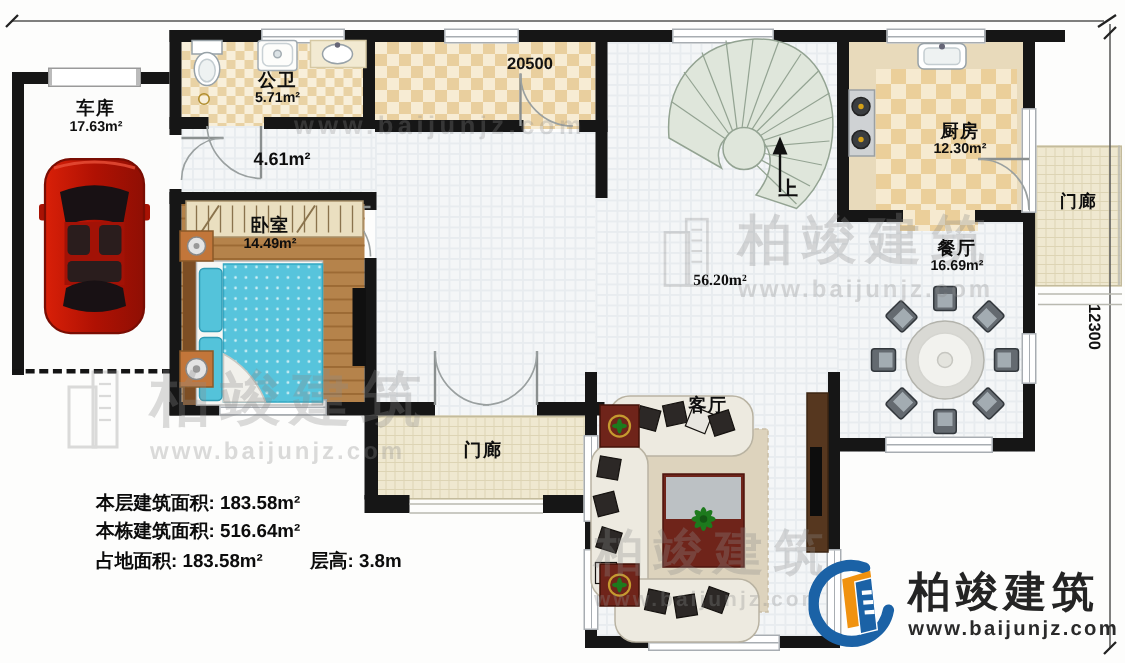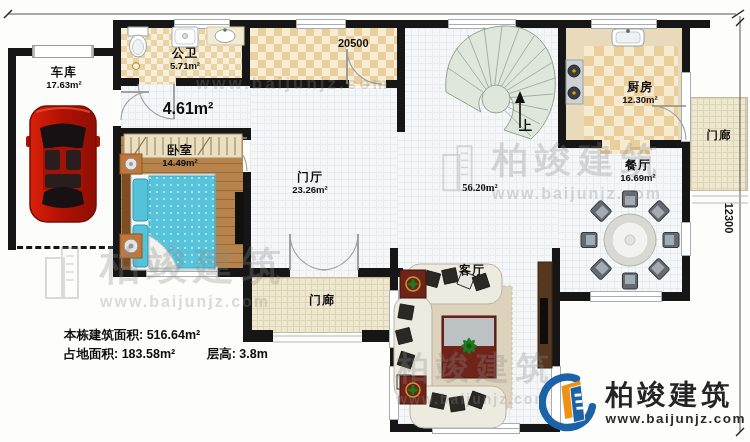--- a/index.html
+++ b/index.html
@@ -425,30 +425,26 @@
 
   <div class="rl" style="left:24px;top:66px;width:80px;">
     <span class="nm">车库</span>
       <span class="ar">17.63m²</span>
   </div>
   <div class="rl" style="left:150px;top:47px;width:70px;">
     <span class="nm">公卫</span>
       <span class="ar">5.71m²</span>
   </div>
   <div class="rl" style="left:150px;top:100px;width:76px;">
-    <span class="ar" style="font-size:16px;">4.61m²</span>
+    <span class="ar" style="font-size:12px;">4.61m²</span>
   </div>
   <div class="rl" style="left:140px;top:144px;width:80px;">
     <span class="nm">卧室</span>
       <span class="ar">14.49m²</span>
   </div>
-  <div class="rl" style="left:270px;top:171px;width:80px;">
-    <span class="nm">门厅</span>
-      <span class="ar">23.26m²</span>
-  </div>
   <div class="rl" style="left:440px;top:182px;width:80px;font-family:Liberation Serif, serif;">
     <span class="ar" style="font-size:10.5px;">56.20m²</span>
   </div>
   <div class="rl" style="left:600px;top:81px;width:80px;">
     <span class="nm">厨房</span>
       <span class="ar">12.30m²</span>
   </div>
   <div class="rl" style="left:598px;top:159px;width:80px;">
     <span class="nm">餐厅</span>
       <span class="ar">16.69m²</span>
@@ -462,20 +458,23 @@
   <div class="rl" style="left:691px;top:129px;width:56px;">
     <span class="nm" style="font-size:11.5px;">门廊</span>
   </div>
   <div class="uplbl" style="left:519px;top:117px;">上</div>
 
   <div class="dim" style="left:338px;top:1px;margin-top:36px;">20500</div>
   <div class="dim" style="left:714px;top:212px;transform:rotate(90deg);transform-origin:center;">12300</div>
 
   <div id="titleblock">
     <div id="statrows">
+      <div class="statline">
+        <span>本层建筑面积:</span> <span>183.58m²</span>
+      </div>
       <div class="statline">
         <span>本栋建筑面积:</span> <span>516.64m²</span>
       </div>
       <div class="statline">
         <span>占地面积:</span> <span>183.58m²</span><span class="statgap"></span>
         <span>层高:</span> <span>3.8m</span>
       </div>
     </div>
   </div>
 

